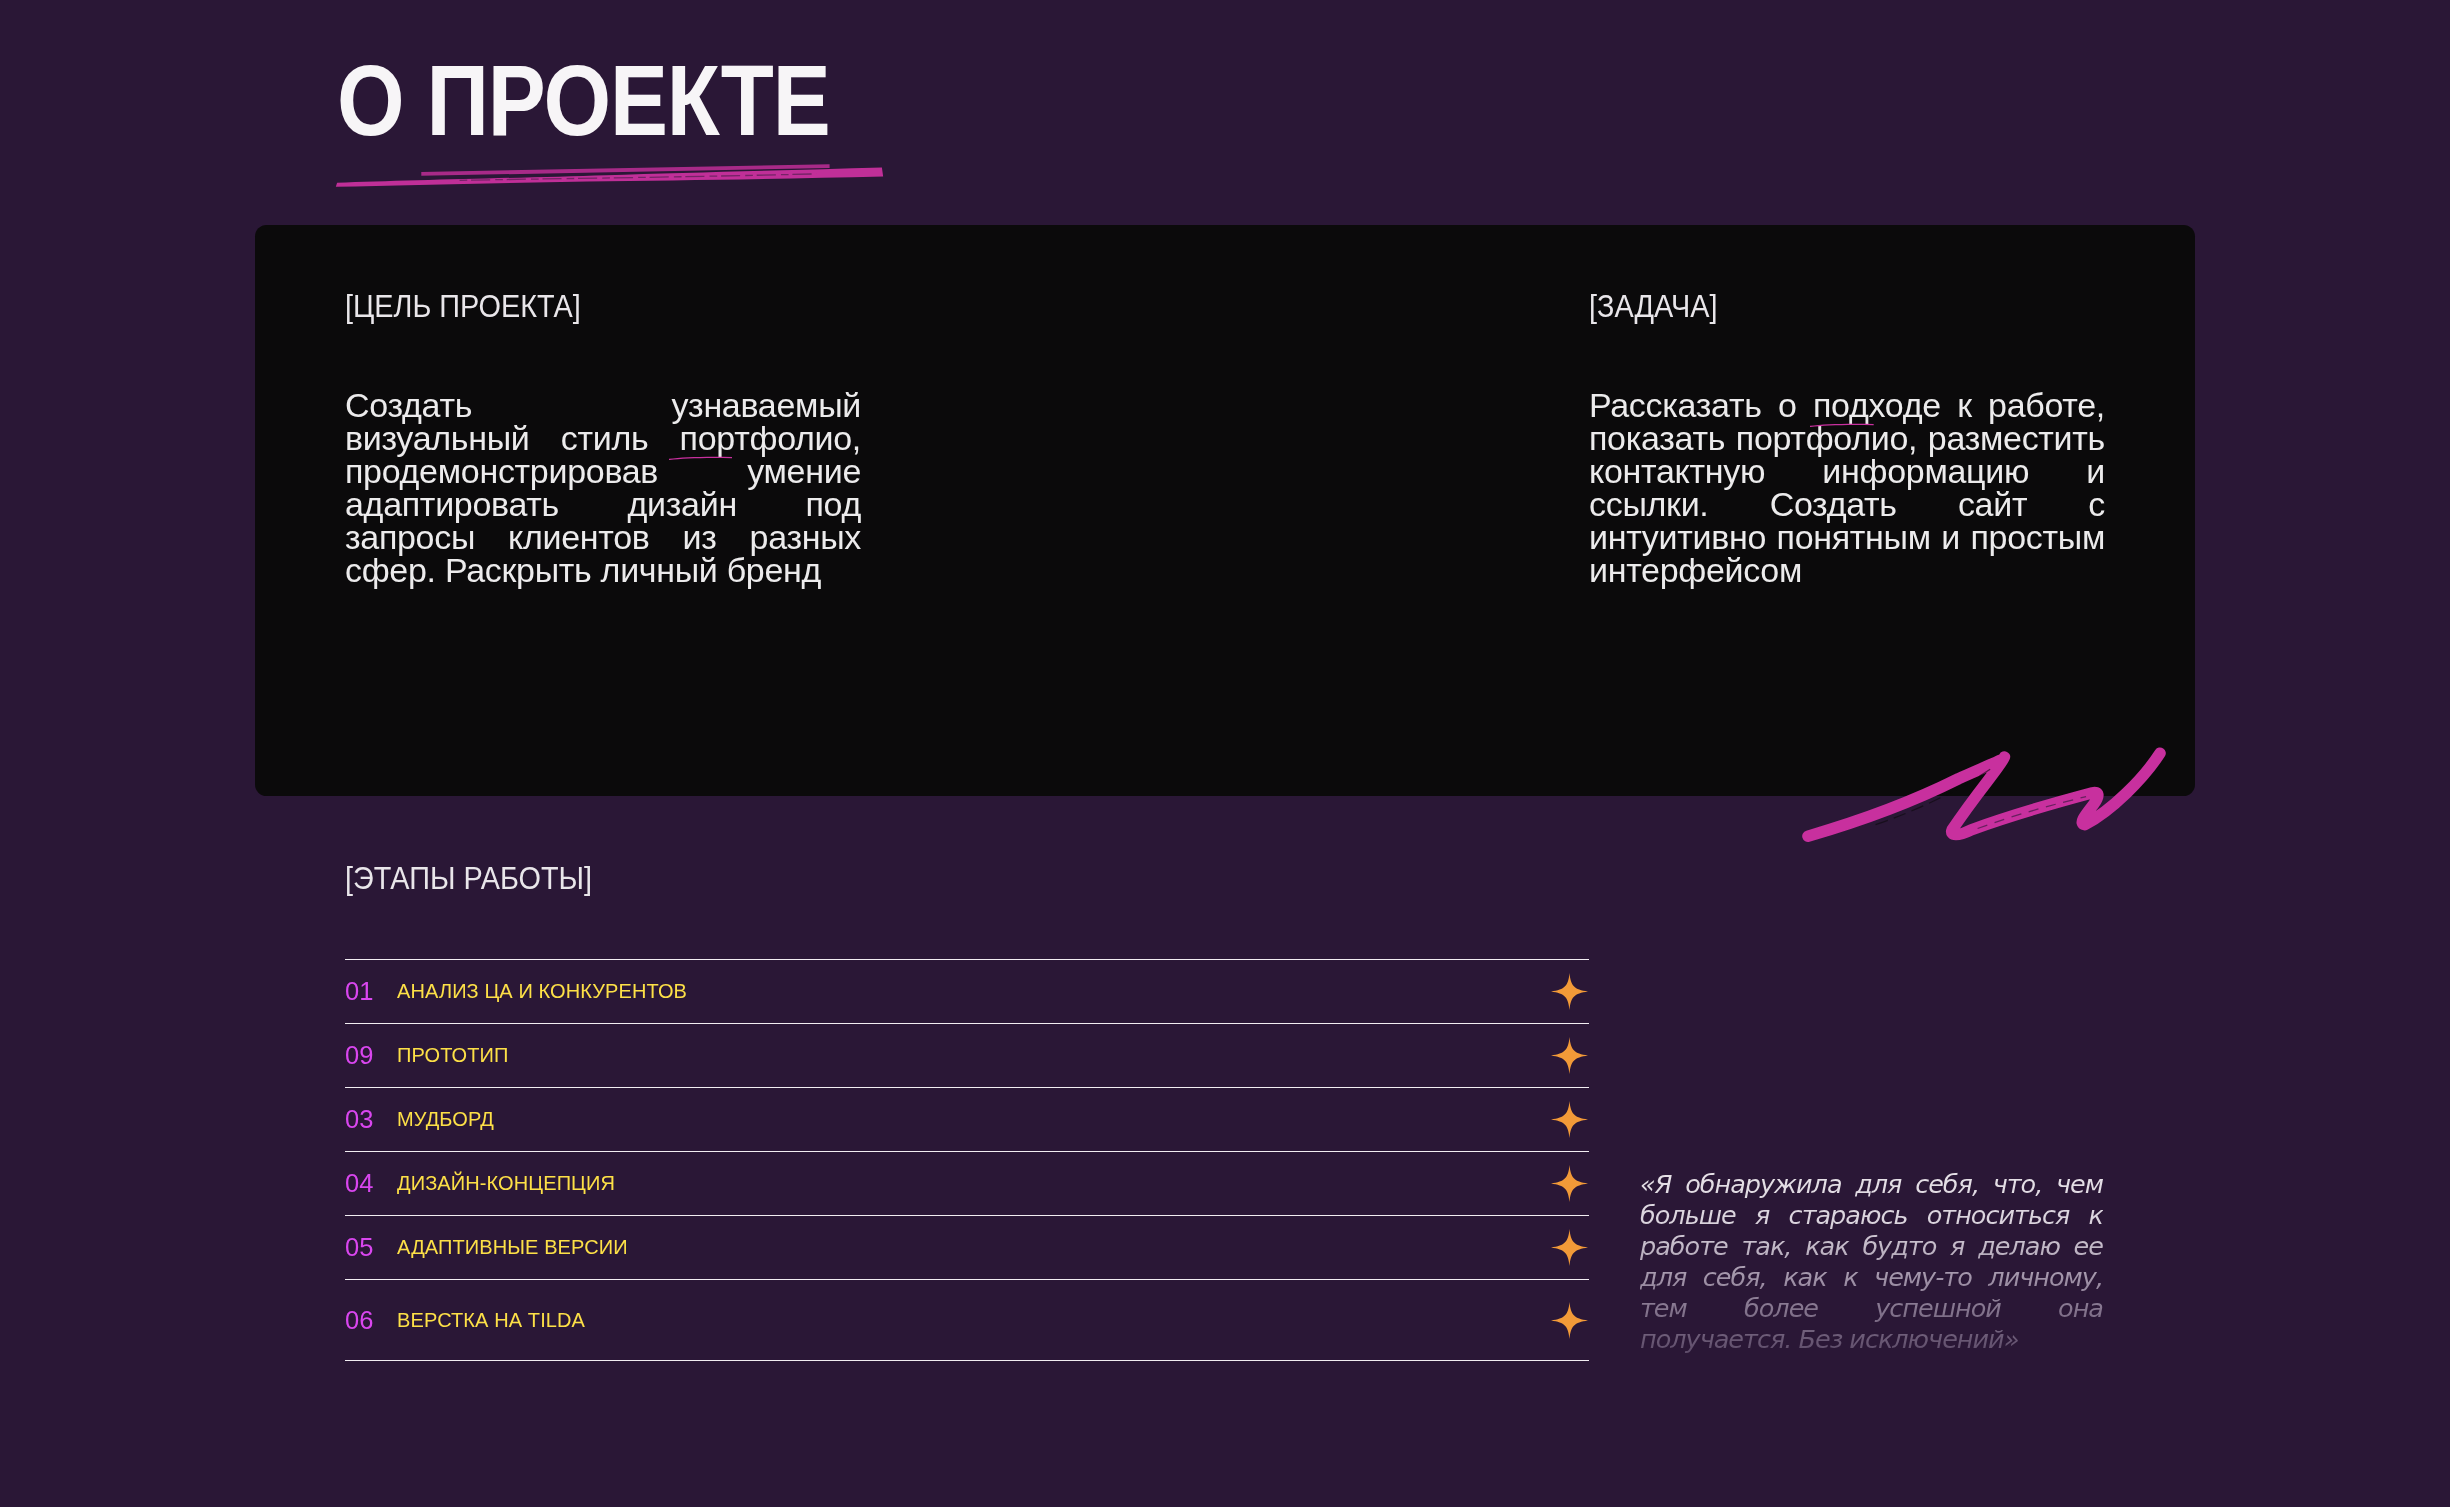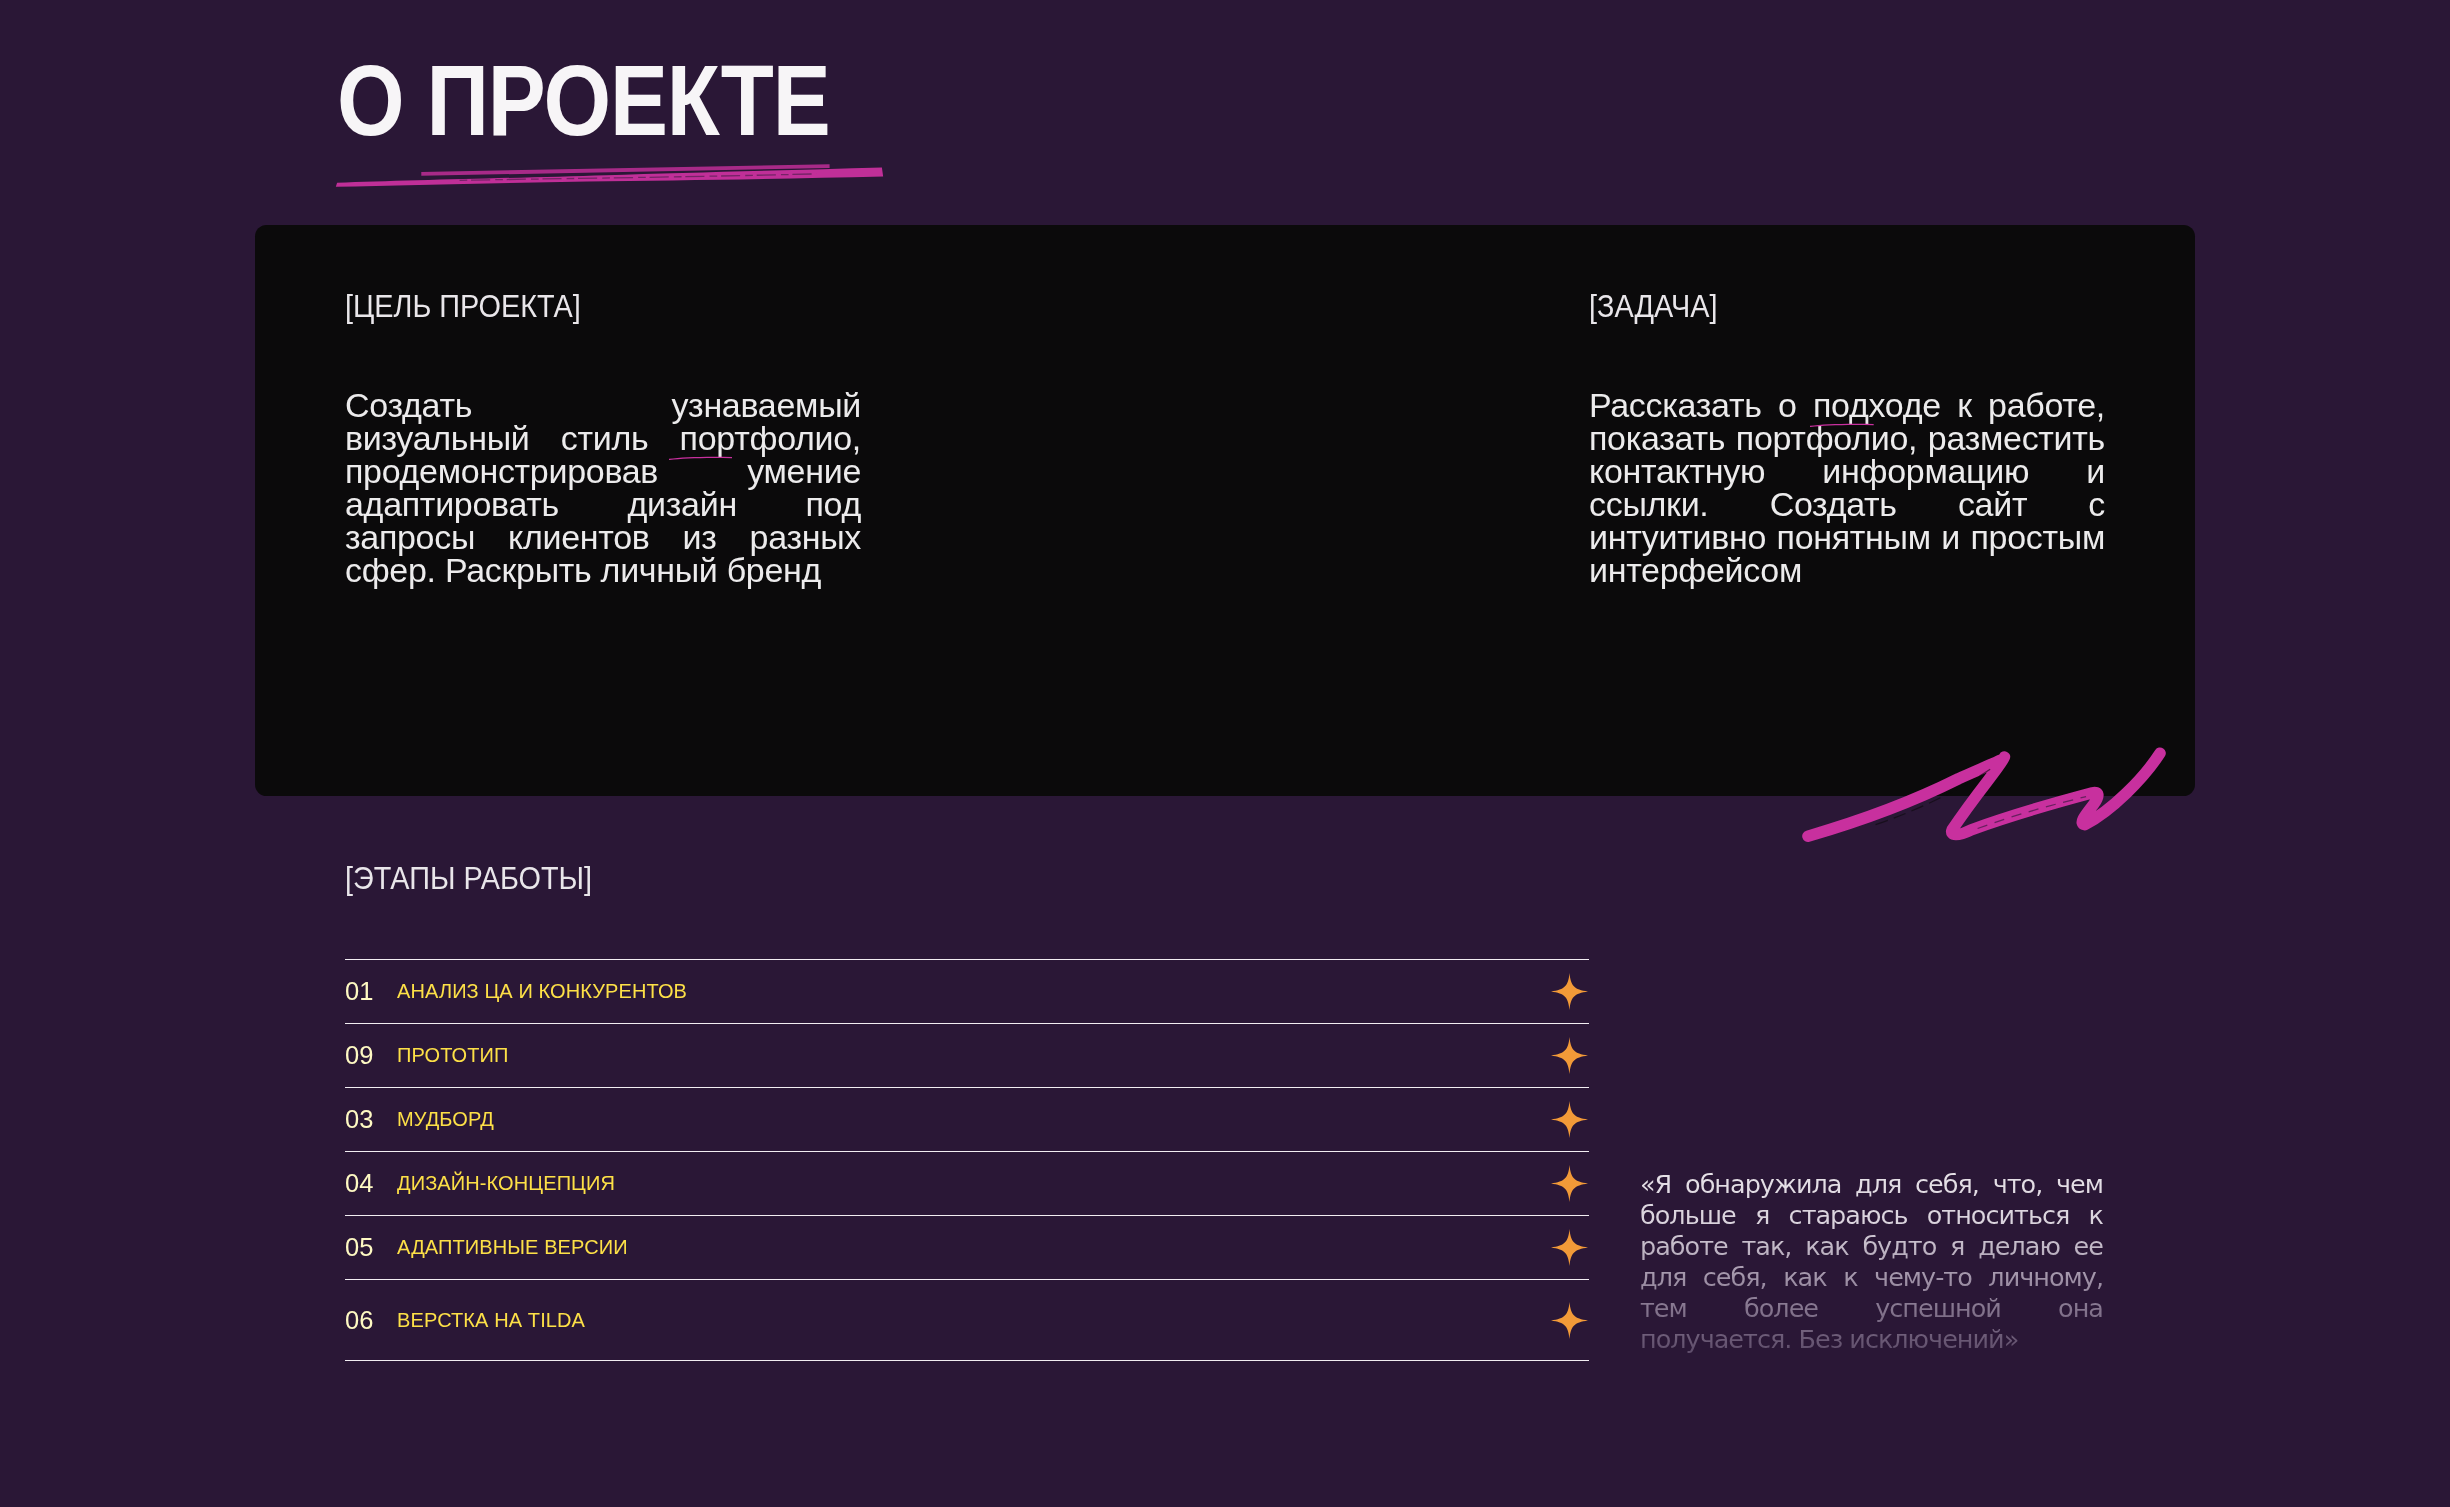--- a/index.html
+++ b/index.html
@@ -9,26 +9,26 @@
   .title-brush{left:332px;top:161px;width:555px;height:27px;}
   .card{left:255px;top:225px;width:1940px;height:571px;background:#0b0a0b;border-radius:11.5px;}
   .label{font-size:32px;line-height:1;color:#e9e6ea;white-space:nowrap;transform:scaleX(0.9);transform-origin:left top;}
   .body-text{font-size:34px;line-height:33px;color:#ecebec;text-align:justify;text-align-last:left;letter-spacing:-0.3px;}
   .body-text .u{position:relative;}
   .ul{position:absolute;left:-2.6px;right:-1.3px;bottom:-2.6px;height:5.1px;}
   .squiggle{left:1799px;top:734px;width:370px;height:115px;}
   .steps{left:345px;top:959px;width:1244px;}
   .step{height:64px;border-top:1.9px solid #f2eef2;display:flex;align-items:center;position:relative;box-sizing:border-box;}
   .step:last-child{border-bottom:1.9px solid #f2eef2;height:82px;}
-  .step-num{color:#fef9c3;font-size:25.5px;margin-right:7.7px;}
+  .step-num{color:#d946ef;font-size:25.5px;margin-right:7.7px;}
   .step-label{color:#fde047;font-size:20px;letter-spacing:0.1px;margin-left:16px;}
   .star{position:absolute;right:1.3px;top:50%;width:37px;height:37px;margin-top:-18.5px;}
   .quote{left:1640px;top:1169px;width:463px;font-size:25.5px;line-height:31px;text-align:justify;text-align-last:left;
     background:linear-gradient(180deg,#e7e2e8 0%,#d9d2dc 30%,#9e90a6 60%,#5c4a68 100%);
-    -webkit-background-clip:text;background-clip:text;color:transparent;font-family:"DejaVu Sans",sans-serif;letter-spacing:-1px;}
+    -webkit-background-clip:text;background-clip:text;color:transparent;font-family:"DejaVu Sans",sans-serif;letter-spacing:-1px;font-style:italic;}
 </style>
 </head>
 <body>
 
 <div class="abs title">О ПРОЕКТЕ</div>
 <svg class="abs title-brush" viewBox="0 0 870 42" preserveAspectRatio="none">
   <path d="M8 34 C 120 30, 300 26, 430 22 C 560 18, 720 14, 862 10 L 864 24 C 700 28, 540 30, 400 32 C 260 34, 120 38, 6 40 Z" fill="#c8309e" opacity="0.95"></path>
   <path d="M140 20 C 300 16, 520 12, 780 8" stroke="#c8309e" stroke-width="6" fill="none" opacity="0.8"></path>
   <path d="M200 30 C 380 27, 560 25, 760 20" stroke="#2a1736" stroke-width="2" fill="none" opacity="0.5" stroke-dasharray="12 6 30 8"></path>
 </svg>

